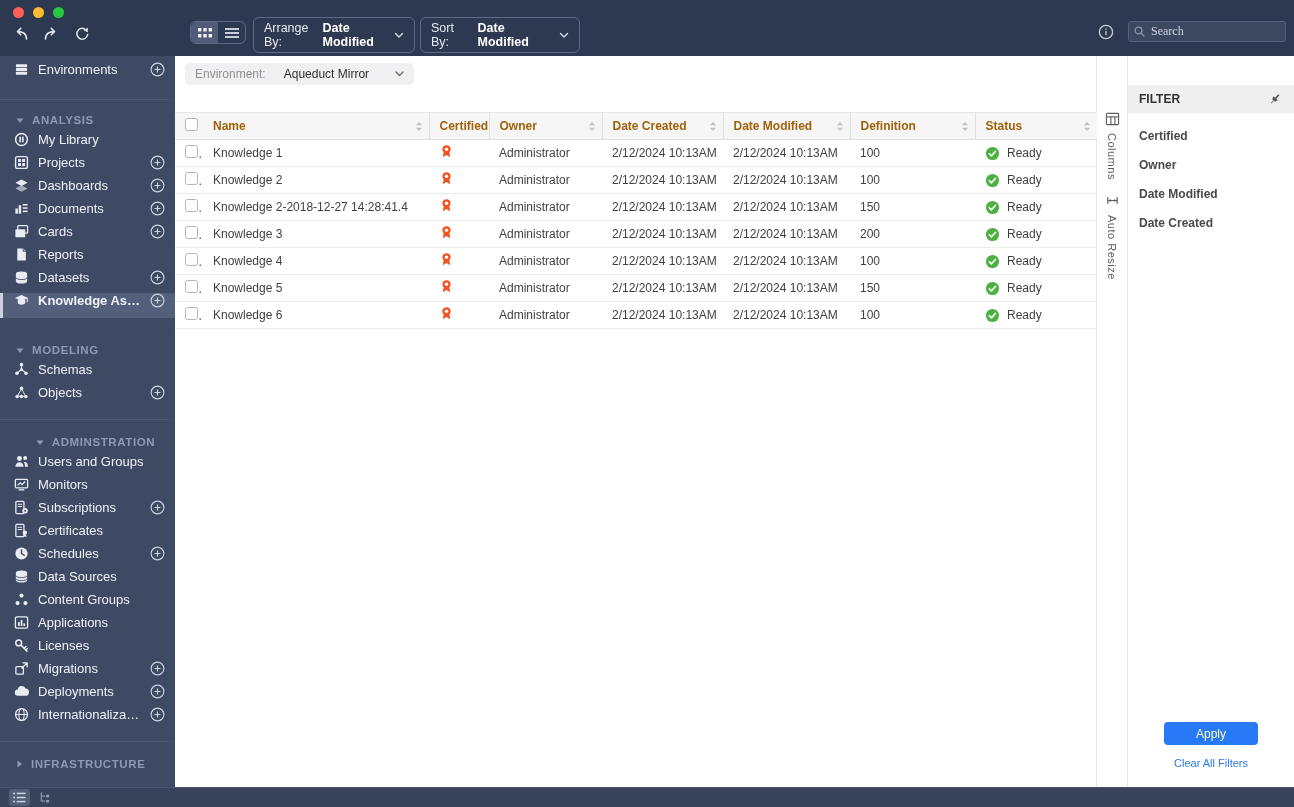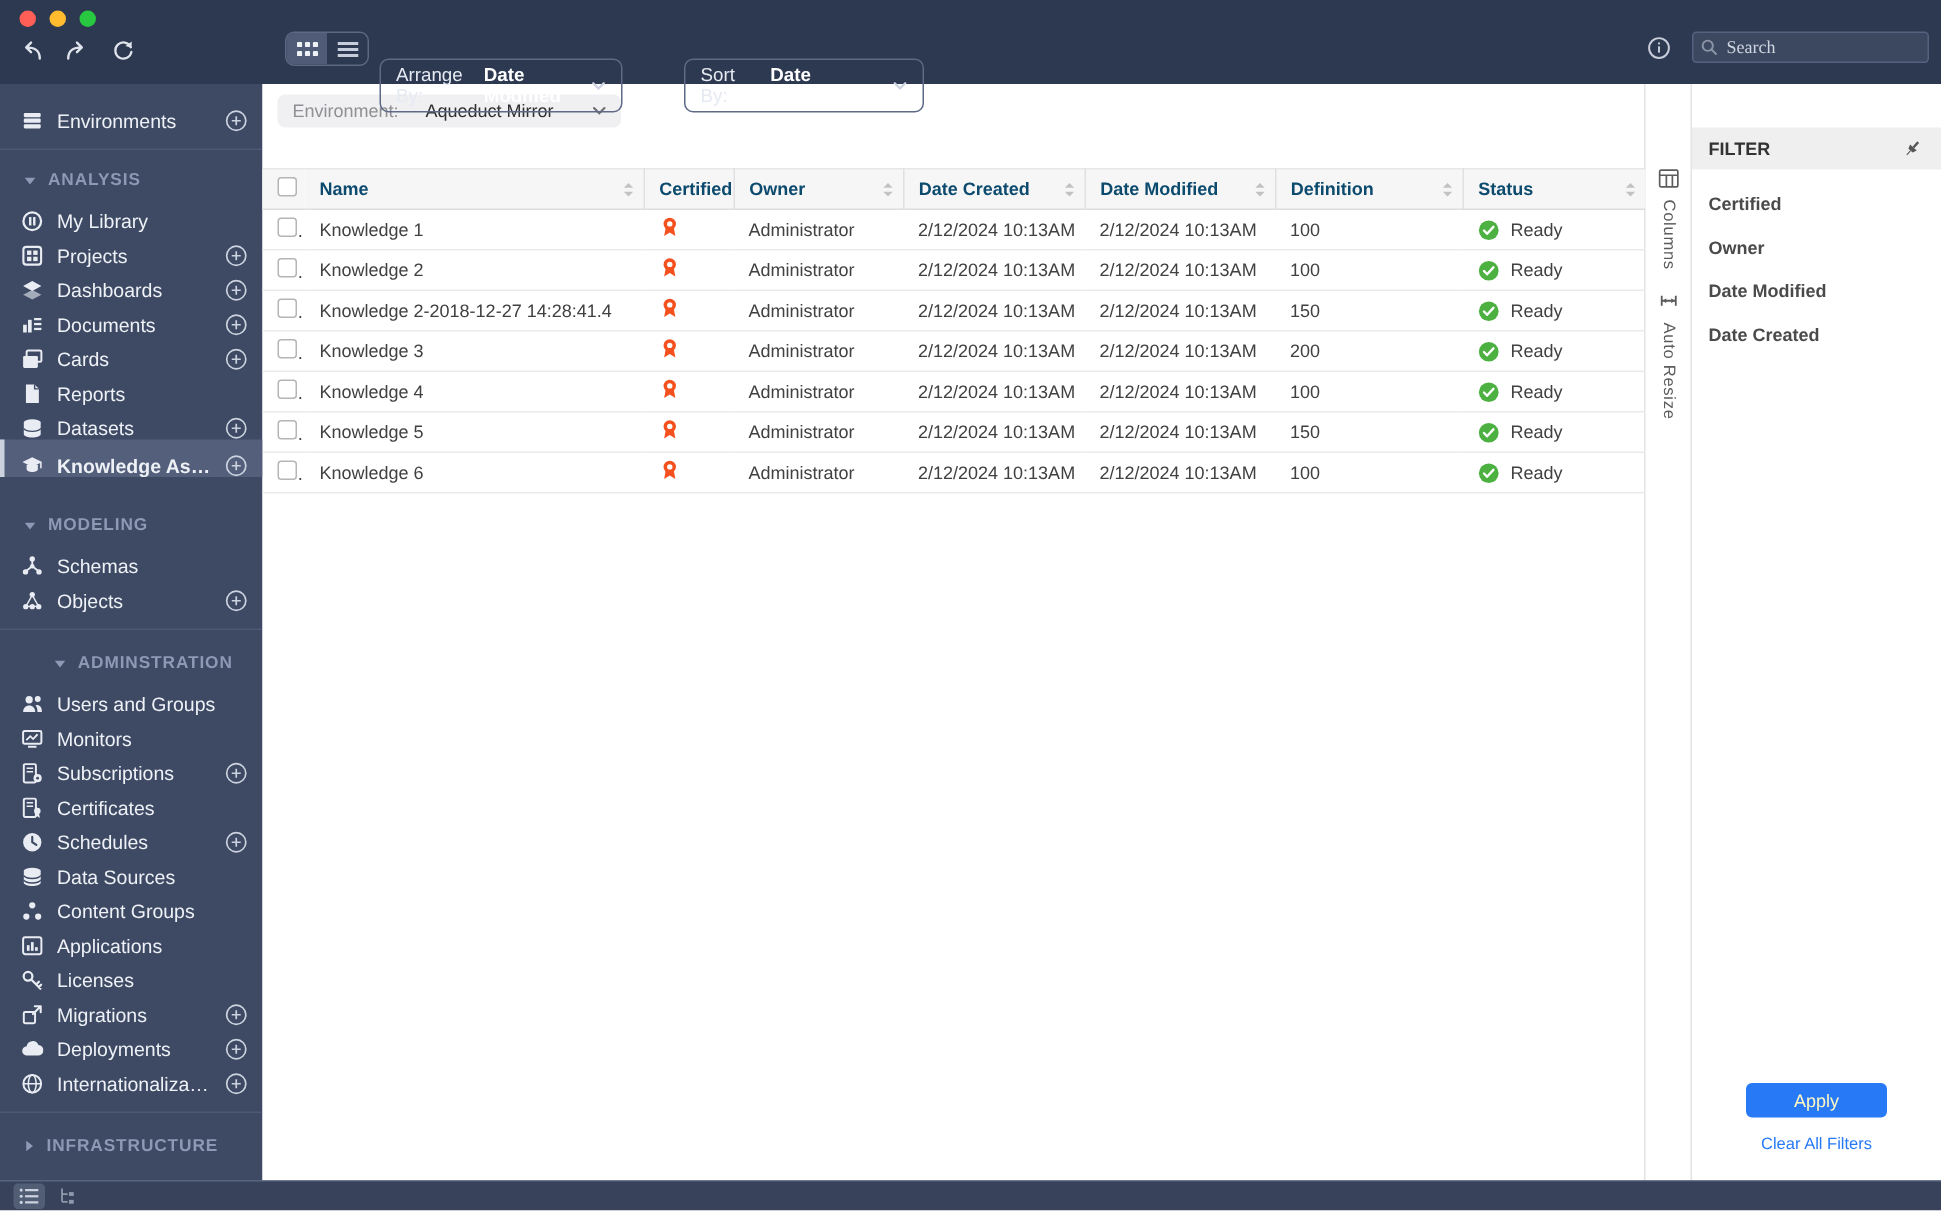--- a/index.html
+++ b/index.html
@@ -11,57 +11,57 @@
   .titlebar { height:56px; background:#2d3950; position:relative; flex:none; }
   .traffic { position:absolute; top:7px; left:13px; display:flex; gap:9px; }
   .tl { width:11px; height:11px; border-radius:50%; }
   .tl.red{ background:#ff5f57; } .tl.yellow{ background:#febc2e; } .tl.green{ background:#28c840; }
   .win-title { position:absolute; top:4px; left:0; right:0; text-align:center; color:#dfe3ec; font-size:12.5px; }
   .nav-arrows { position:absolute; top:22px; left:9px; display:flex; gap:9px; }
   .nav-btn { width:22px; height:22px; display:flex; align-items:center; justify-content:center; cursor:pointer; }
   .view-toggle { position:absolute; top:21px; left:190px; display:flex; border:1px solid #5d6883; border-radius:6px; overflow:hidden; height:23px; }
   .vt-btn { width:27px; display:flex; align-items:center; justify-content:center; cursor:pointer; }
   .vt-btn.sel { background:#4f5b77; }
-  .pill { position:absolute; top:39px; height:36px; border:1px solid #5e6a86; border-radius:6px; display:flex; align-items:center; padding:0 10px; gap:5px; color:#e6eaf2; font-size:12.5px; cursor:pointer; }
+  .pill { position:absolute; top:17px; height:36px; border:1px solid #5e6a86; border-radius:6px; display:flex; align-items:center; padding:0 10px; gap:5px; color:#e6eaf2; font-size:12.5px; cursor:pointer; }
   .pill .val { color:#fff; font-weight:bold; }
   .pill .chev { margin-left:auto; display:flex; }
   .pill.arrange { left:253px; width:162px; }
-  .pill.sortby { left:420px; width:160px;margin-left:36px; }
+  .pill.sortby { left:420px; width:160px; }
   .right-cluster { position:absolute; top:21px; right:8px; display:flex; align-items:center; gap:14px; }
   .search-box { width:158px; height:21px; background:#3c4860; border:1px solid #566180; border-radius:3px; color:#bef264; font-size:12px; padding:0 8px 0 22px; outline:none; font-family:Liberation Serif, serif; }
   .search-box::placeholder { color:#cfd5e1; }
   .search-wrap { position:relative; display:flex; align-items:center; }
   .search-mag { position:absolute; left:6px; opacity:.55; display:flex; }
 
   
   .body-row { flex:1; display:flex; min-height:0; }
 
   
   .sidebar { width:175px; background:#3e4a64; color:#eef1f6; font-size:13px; overflow:hidden; flex:none; display:flex; flex-direction:column; }
-  .sitem { height:23px; display:flex; align-items:flex-end; padding-left:14px; gap:9px; cursor:pointer; white-space:nowrap; }
+  .sitem { height:23px; display:flex; align-items:flex-start; padding-left:14px; gap:9px; cursor:pointer; white-space:nowrap; }
   .sitem.env { height:26px; margin-top:6px; }
   .sitem.sel { background:#535f7b; position:relative; height:25px; }
   .sitem.sel::before { content:""; position:absolute; left:0; top:0; bottom:0; width:3px; background:#ccd2dd; }
   .slabel { flex:1; overflow:hidden; text-overflow:ellipsis; }
   .plus { margin-left:auto; padding-right:10px; display:flex; cursor:pointer; }
   .sdivider { height:1px; background:#4d5974; margin:11px 0 0 0; flex:none; }
   .shead { height:24px; display:flex; align-items:center; gap:8px; padding-left:16px; color:#8d99b5; font-size:11.5px; font-weight:bold; letter-spacing:.6px; cursor:pointer; }
   .ic { width:15px; height:15px; flex:none; display:flex; }
 
   
   .main { flex:1; display:flex; min-width:0; background:#fff; }
   .content { width:922px; flex:none; display:flex; flex-direction:column; border-right:1px solid #e4e4e4; }
   .env-row { height:40px; padding:7px 0 0 10px; }
   .env-pill { display:inline-flex; align-items:center; height:22px; background:#f0f0f2; border-radius:5px; padding:0 10px; gap:18px; font-size:12px; cursor:pointer; }
   .env-pill .lbl { color:#8f8f94; }
   .env-pill .val { color:#2f2f33; }
   .env-pill .chev { margin-left:8px; display:flex; }
 
   table.objects { margin-top:16px; width:922px; border-collapse:collapse; table-layout:fixed; font-size:12px; color:#414141; }
-  .objects th { background:#f6f6f6; height:27px; font-weight:bold; color:#0c4a6e; text-align:left; border-bottom:1px solid #dedede; border-top:1px solid #e6e6e6; padding:0 6px 0 10px; cursor:pointer; }
+  .objects th { background:#f6f6f6; height:27px; font-weight:bold; color:#a16207; text-align:left; border-bottom:1px solid #dedede; border-top:1px solid #e6e6e6; padding:0 6px 0 10px; cursor:pointer; }
   .objects th .hwrap { display:flex; align-items:center; justify-content:space-between; gap:4px; }
   .objects th.divr { border-right:1px solid #e0e0e0; }
   .objects td { height:27px; border-bottom:1px solid #ebebeb; padding:0 6px 0 10px; white-space:nowrap; overflow:hidden; text-overflow:ellipsis; }
   .cb { width:13px; height:13px; border:1px solid #b5b5b5; border-radius:2.5px; background:#fff; display:inline-block; cursor:pointer; }
   .statuscell { display:flex; align-items:center; gap:7px; }
 
   
   .strip { width:30px; flex:none; padding-top:56px; display:flex; flex-direction:column; align-items:center; gap:7px; color:#5c5c5c; }
   .vtext { writing-mode:vertical-rl; font-size:11px; letter-spacing:.5px; color:#5c5c5c; cursor:pointer; }
   .strip .tool { cursor:pointer; display:flex; }

